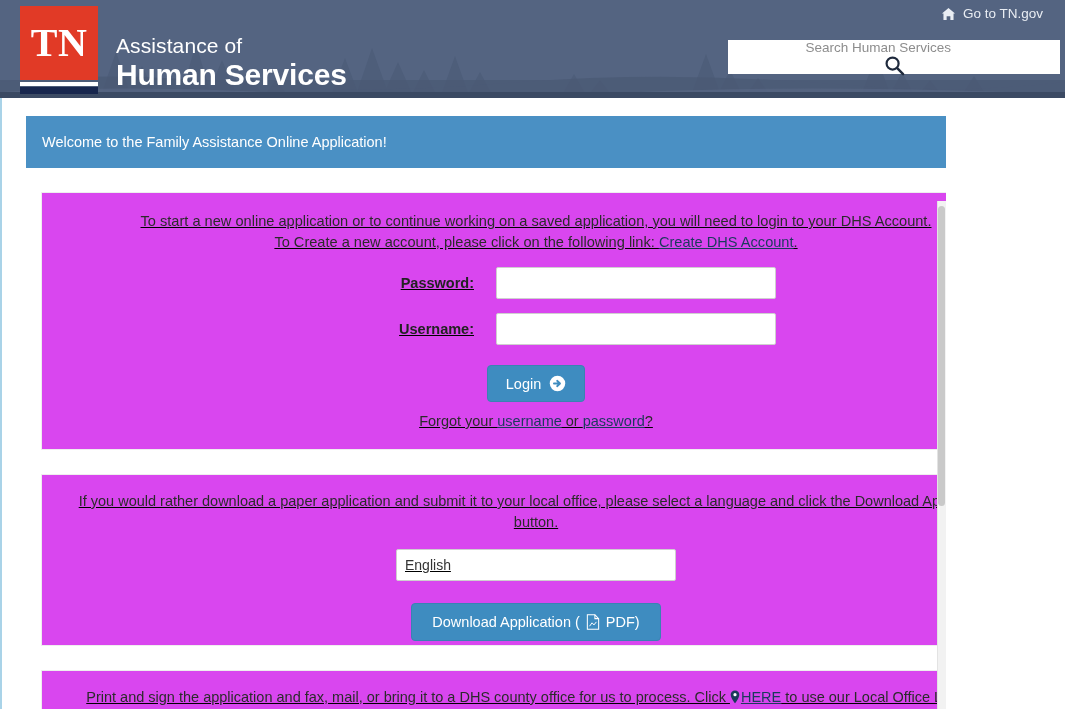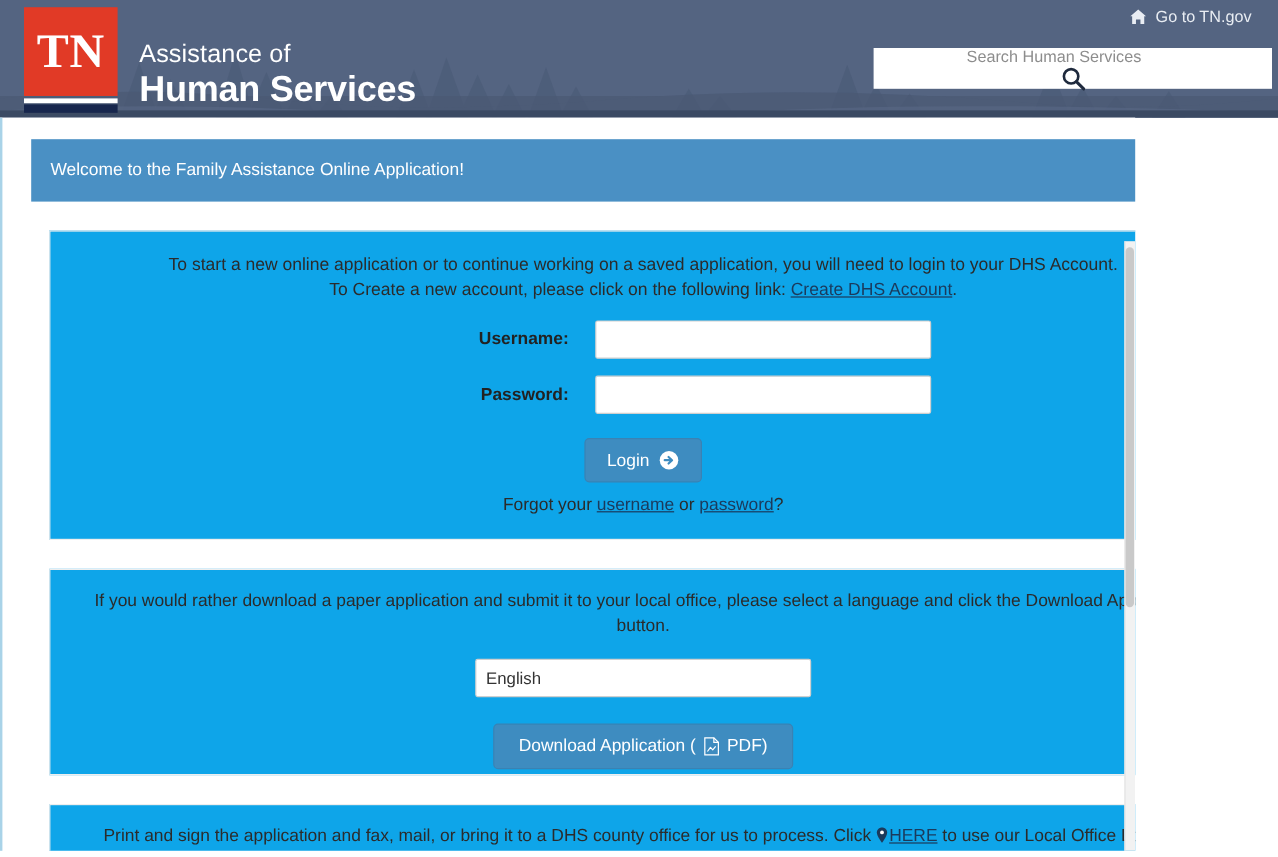--- a/index.html
+++ b/index.html
@@ -149,23 +149,24 @@
     display: flex;
     align-items: center;
     padding-left: 16px;
     color: #ffffff;
     font-size: 14.5px;
   }
 
   .panel {
     width: 990px;
     margin: 0 auto;
-    background: #0ea5e9;
+    background: #d946ef;
     border: 1px solid #eeeeee;
     margin-top: 24px;
+    text-decoration: underline;
   }
   .panel-login { padding: 18px 0 20px 0; }
   .panel-download { padding: 16px 0 4px 0; }
   .panel-print { padding: 16px 0 20px 0; }
 
   .intro-line {
     text-align: center;
     font-size: 14.6px;
     color: #2b2b2b;
     line-height: 21px;
@@ -371,28 +372,28 @@
     <div class="welcome-banner">
       <span>Welcome to the Family Assistance Online Application!</span>
     </div>
 
     <div class="panel panel-login">
       <div class="intro-line">To start a new online application or to continue working on a saved application, you will need to login to your DHS Account.</div>
       <div class="intro-line">
         <span>To Create a new account, please click on the following link: </span><a class="link">Create DHS Account</a><span>.</span>
       </div>
 
+      <div class="form-row second">
+        <div class="form-label">Password:</div>
+        <input class="form-input" type="password" placeholder="" style="">
+      </div>
+
       <div class="form-row">
         <div class="form-label">Username:</div>
         <input class="form-input" type="text" placeholder="" style="">
-      </div>
-
-      <div class="form-row second">
-        <div class="form-label">Password:</div>
-        <input class="form-input" type="password" placeholder="" style="">
       </div>
 
       <div class="btn-center">
         <button class="btn-login">
           <span>Login</span>
           <svg width="17" height="17" viewBox="0 0 18 18">
             <circle cx="9" cy="9" r="8.2" fill="#ffffff"></circle>
             <path d="M5.2 9 L11.4 9 M8.6 6.1 L11.7 9 L8.6 11.9" fill="none" stroke="#3e8cc0" stroke-width="1.9" stroke-linecap="round" stroke-linejoin="round"></path>
           </svg>
         </button>

